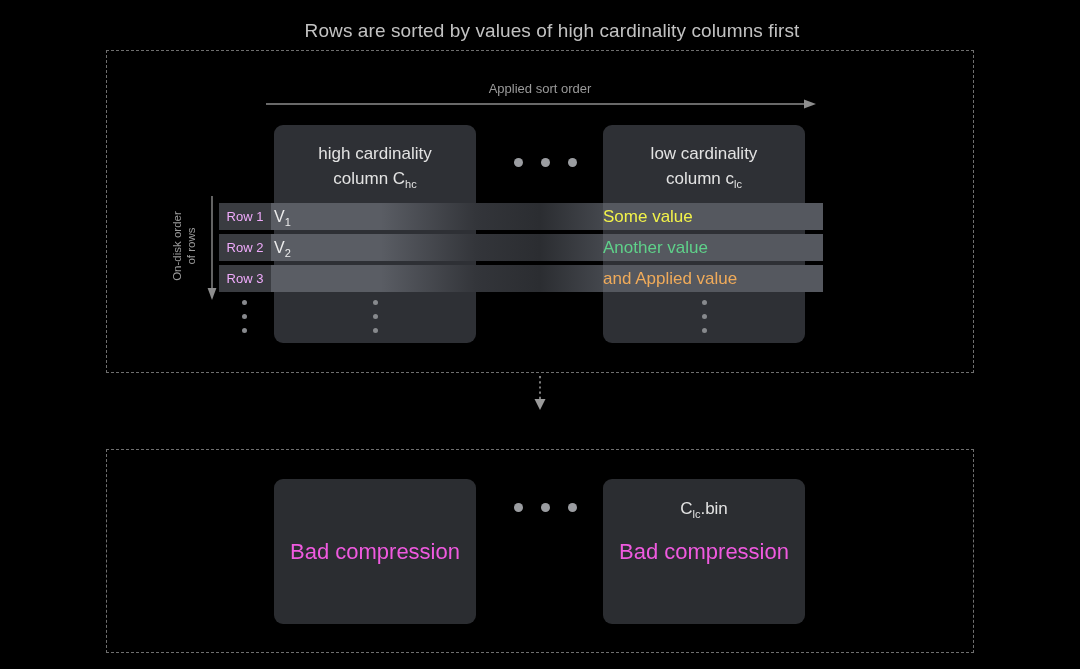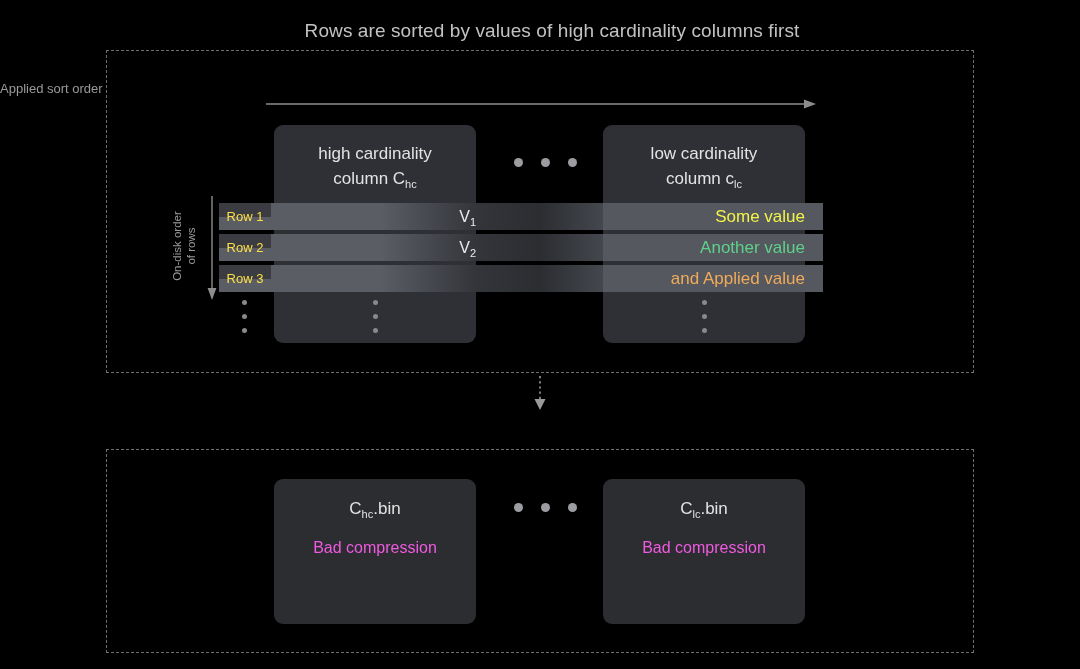--- a/index.html
+++ b/index.html
@@ -40,21 +40,21 @@
     box-sizing: border-box;
   }
   #panel-top    { left: 106px; top: 50px;  width: 868px; height: 323px; }
   #panel-bottom { left: 106px; top: 449px; width: 868px; height: 204px; }
 
   
   #sort-order-label {
     position: absolute;
     left: 0; top: 81px;
     width: 1080px;
-    text-align: left;
+    text-align: center;
     font-size: 13px;
     color: #9a9a9a;
   }
   #sort-order-arrow {
     position: absolute;
     left: 266px; top: 99px;
     width: 550px; height: 10px;
   }
 
   
@@ -89,37 +89,37 @@
   .band-right  { left: 603px; width: 220px; background: #55585f; }
 
   .band-r1 { top: 203px; }
   .band-r2 { top: 234px; }
   .band-r3 { top: 265px; }
 
   .row-label {
     position: absolute;
     left: 219px;
     width: 52px;
-    height: 14px;
+    height: 27px;
     line-height: 27px;
     text-align: center;
     font-size: 13px;
-    color: #fde047;
+    color: #f0abfc;
     background: #3a3c41;
     z-index: 4;
   }
   .row-label.r1 { top: 203px; }
   .row-label.r2 { top: 234px; }
   .row-label.r3 { top: 265px; }
 
   .row-value {
     position: absolute;
     height: 27px;
     line-height: 27px;
-    text-align: right;
+    text-align: left;
     font-size: 16px;
     color: #ececec;
     z-index: 5;
     white-space: nowrap;
   }
   .rv-hc { left: 274px; width: 202px; }
   .rv-lc { left: 603px; width: 202px; font-size: 17px; }
   .rv-r1 { top: 203px; }
   .rv-r2 { top: 234px; }
   .rv-r3 { top: 265px; }
@@ -207,21 +207,21 @@
     text-align: center;
     font-size: 17px;
     color: #e3e3e3;
   }
   .file-name .sub { font-size: 11px; vertical-align: sub; }
 
   .file-note {
     position: absolute;
     top: 60px; left: 0; right: 0;
     text-align: center;
-    font-size: 16px;
+    font-size: 22px;
     white-space: nowrap;
   }
 </style>
 </head>
 <body>
 
 <div class="stage">
 
   <div class="section-title" id="title-top">Rows are sorted by values of high cardinality columns first</div>
 
@@ -307,23 +307,20 @@
 
   <svg id="connector" viewBox="0 0 24 34">
     <line x1="12" y1="0" x2="12" y2="24" stroke="#9a9a9a" stroke-width="1.6" stroke-dasharray="2.2 3"></line>
     <polygon points="12,34 6.5,23 17.5,23" fill="#9a9a9a"></polygon>
   </svg>
 
 
   <div class="panel" id="panel-bottom"></div>
 
   <div class="file-box" id="file-hc">
-    <div class="file-name">
-      <span>C</span><span class="sub">hc</span><span>.bin</span>
-    </div>
     <div class="file-note" id="note-hc" style="color: rgb(240, 90, 224);">Bad compression</div>
   </div>
 
   <div class="file-box" id="file-lc">
     <div class="file-name">
       <span>C</span><span class="sub">lc</span><span>.bin</span>
     </div>
     <div class="file-note" id="note-lc" style="color: rgb(240, 90, 224);">Bad compression</div>
   </div>
 

